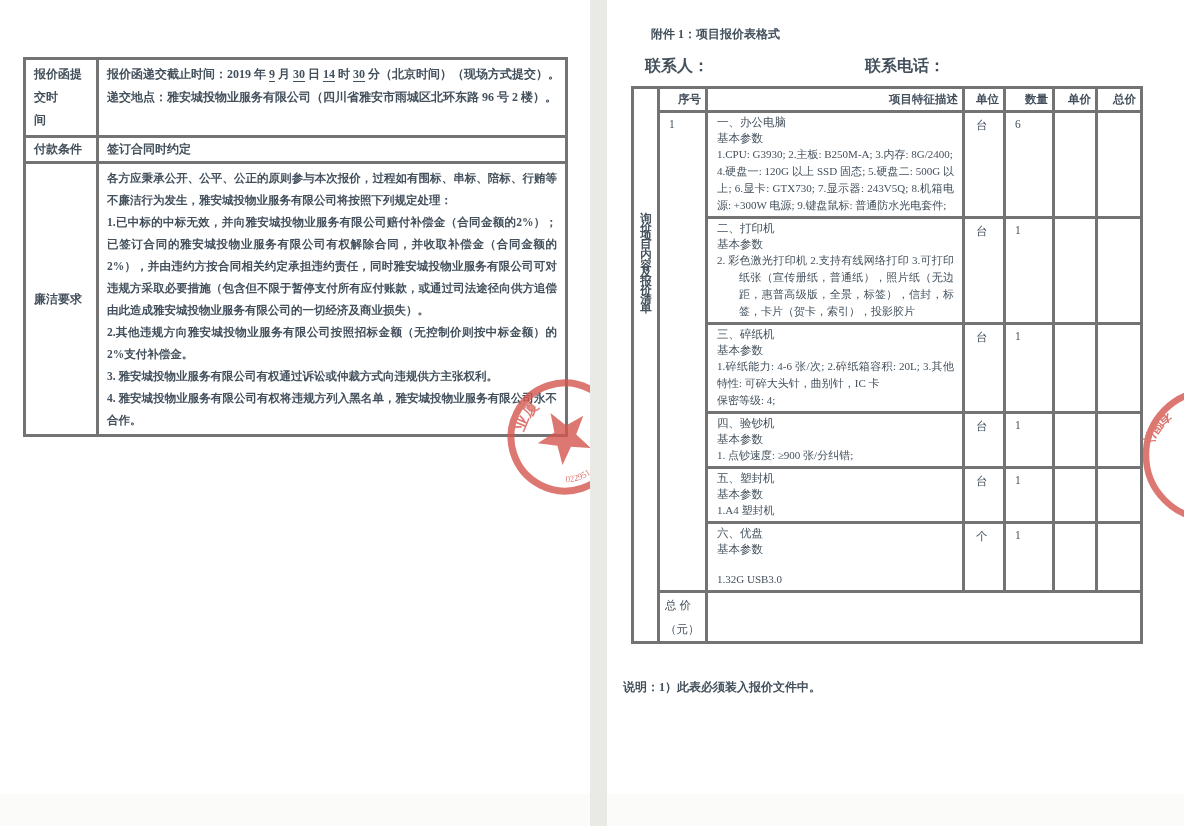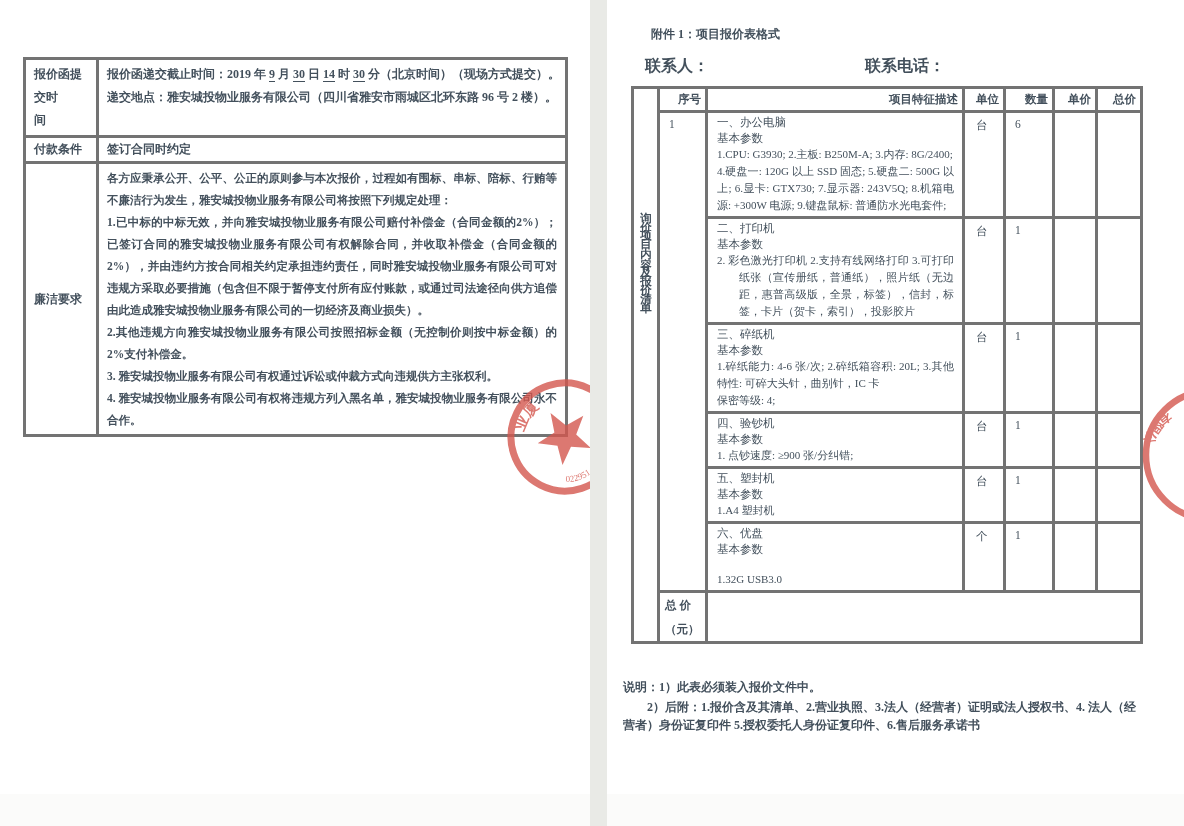--- a/index.html
+++ b/index.html
@@ -41,21 +41,21 @@
     font-size:11.5px;font-weight:bold;margin:0 auto;line-height:24px;padding-top:6px;height:330px;}
   .desc{padding:2px 8px 2px 9px !important;}
   .item-title{font-weight:normal;line-height:15.5px;}
   .specs{font-size:11px;line-height:17px;white-space:pre-line;text-align:justify;}
   .hang{padding-left:2em;text-indent:-2em;}
   .gap-top{margin-top:14px;}
   .ucell{padding:5px 2px 2px 11px !important;}
   .qcell{padding:5px 2px 2px 9px !important;}
   .ih1{height:94px;} .ih2{height:92px;} .ih3{height:73px;} .ih4{height:48px;} .ih5{height:42px;} .ih6{height:55px;}
   .trow{height:48px;}
-  .total-lbl{vertical-align:middle;font-weight:bold;white-space:pre-line;line-height:24px;padding-left:5px !important;}
+  .total-lbl{vertical-align:middle;font-weight:normal;white-space:pre-line;line-height:24px;padding-left:5px !important;}
   .notes{margin:34px 0 0 16px;width:516px;font-size:12px;font-weight:bold;line-height:18px;}
   .note2{text-indent:2em;margin-top:2px;}
   .sign-block{margin:30px 0 0 26px;font-size:12px;line-height:23px;}
   .sig-line{display:inline-block;border-bottom:1px solid #6e7884;height:13px;vertical-align:baseline;}
   .w1{width:316px;margin-left:14px;} .w2{width:300px;margin-left:4px;} .w3{width:176px;}
 
   
   .stamp{position:absolute;color:#d4574e;opacity:.8;pointer-events:none;}
   .stamp-left{left:495px;top:367px;}
   .stamp-right{left:528px;top:375px;}
@@ -216,21 +216,20 @@
     <tr class="trow">
       <td class="total-lbl">总  价
 （元）</td>
       <td colspan="5"></td>
     </tr>
   </tbody>
     </table>
 
   <div class="notes">
     <div>说明：1）此表必须装入报价文件中。</div>
-    <div class="note2">2）后附：1.报价含及其清单、2.营业执照、3.法人（经营者）证明或法人授权书、4. 法人（经营者）身份证复印件 5.授权委托人身份证复印件、6.售后服务承诺书</div>
   </div>
 
 
   <svg class="stamp stamp-right" width="120" height="160" viewBox="0 0 120 160">
     <defs>
       <path id="s2arc" d="M 62,28 A 52,52 0 0 0 40,128"></path>
     </defs>
     <circle cx="75" cy="80" r="64" fill="none" stroke="currentColor" stroke-width="6.5"></circle>
     <text font-size="13" font-weight="bold" fill="currentColor">
       <textPath href="#s2arc" startOffset="22%">有限公</textPath>

